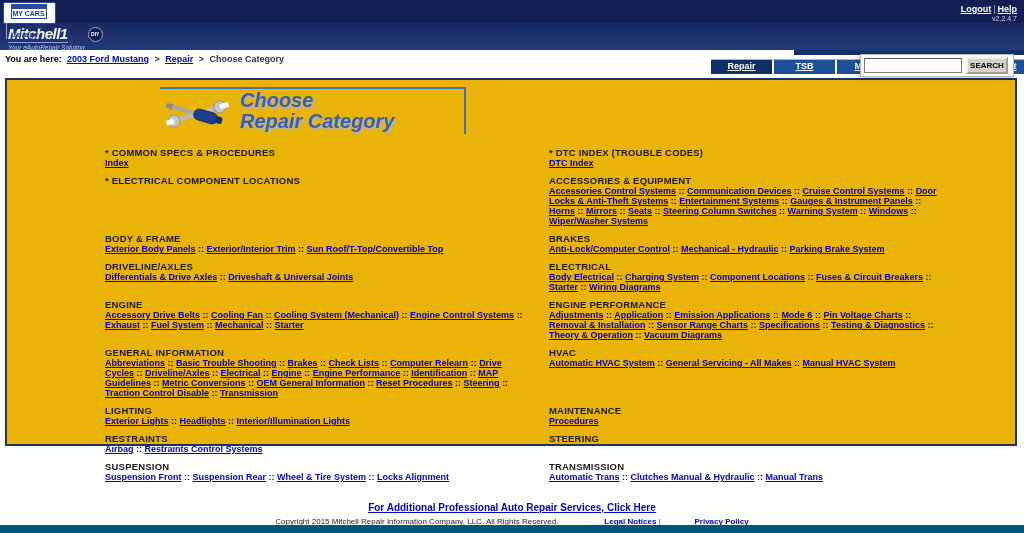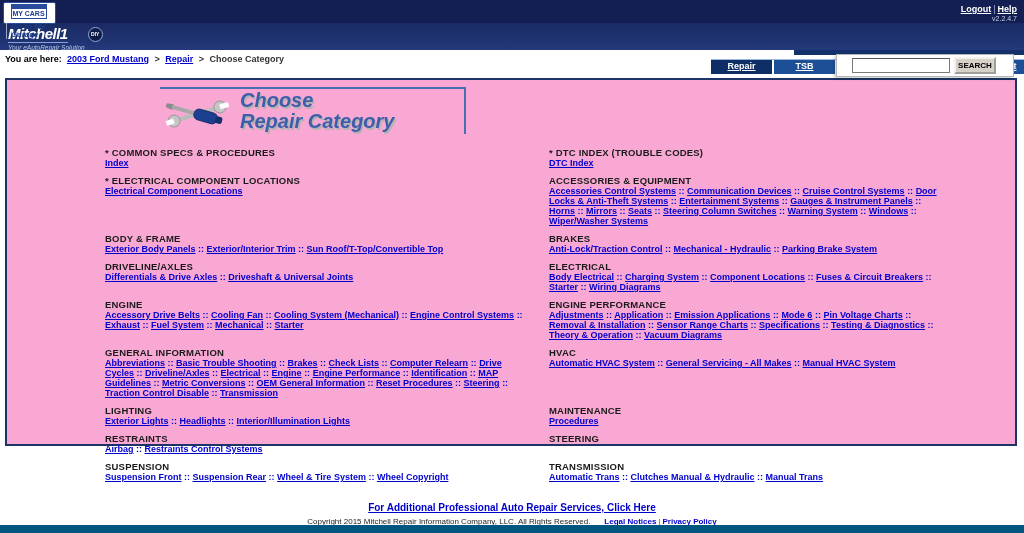--- a/index.html
+++ b/index.html
@@ -47,29 +47,29 @@
 
   
   .crumb-row{position:absolute;top:50px;left:0;width:100%;height:28px;background:#fff;}
   .breadcrumb{position:absolute;left:5px;top:4px;font-size:9px;font-weight:bold;color:#000;text-align:center;}
   .breadcrumb a{color:#0000cc;text-decoration:underline;}
   .breadcrumb .crumb-sep{margin:0 3px;color:#333;}
   .breadcrumb .crumb-current{color:#333;}
 
   .search-panel{position:absolute;right:10px;top:54px;width:146px;height:21px;background:#fff;
                 border:1px solid #b5b5b5;box-shadow:-2px 2px 3px rgba(0,0,0,0.18);
-                display:flex;align-items:center;padding:0 15px;gap:4px;z-index:6;}
+                display:flex;align-items:center;padding:0 3px;gap:4px;z-index:6;}
   .search-input{width:92px;height:13px;border:1px solid #7a7a7a;border-top-color:#555;
                 font-size:9px;padding:0 2px;}
   .search-btn{width:42px;height:17px;background:#d6d2ca;border:2px outset #f4f2ee;
               font-size:8px;font-weight:bold;color:#000;font-family:"Liberation Sans",sans-serif;
               padding:0;line-height:12px;}
 
   
-  .main-panel{position:absolute;left:5px;top:78px;width:1012px;height:368px;background:#f9a8d4;
+  .main-panel{position:absolute;left:5px;top:78px;width:1012px;height:368px;background:#eab308;
               border:2px solid #1c3566;box-sizing:border-box;}
   .page-header{position:absolute;left:153px;top:7px;width:304px;height:45px;
                border-top:2px solid #4a6db3;border-right:2px solid #4a6db3;}
   .tools-icon{position:absolute;left:2px;top:2px;}
   .page-title{position:absolute;left:80px;top:1px;font-size:20px;font-weight:bold;
               font-style:italic;color:#3d5fa9;line-height:21px;
               text-shadow:1.5px 1.5px 0 #b3b3b3;white-space:nowrap;}
 
   .cat-grid{position:absolute;left:98px;top:67px;display:grid;
             grid-template-columns:422px 398px;column-gap:22px;row-gap:7px;}
@@ -79,21 +79,21 @@
   .cat-links{font-size:9px;font-weight:bold;line-height:10px;color:#0000cc;}
   .cat-links a{color:#0000cc;text-decoration:underline;}
   .cat-links .sep{color:#0000cc;text-decoration:none;}
 
   
   .footer{position:absolute;left:0;top:494px;width:100%;height:39px;background:#fff;
           text-align:center;}
   .promo-line{margin-top:3px;}
   .promo-line a{font-size:10px;font-weight:bold;color:#0000cc;text-decoration:underline;}
   .copyright{font-size:8px;color:#222;margin-top:2px;}
-  .copyright a{color:#0000cc;text-decoration:underline;font-weight:bold;}
+  .copyright a{color:#0000cc;text-decoration:underline;font-weight:bold;margin-left:32px;}
   .copyright .foot-sep{margin:0 2px;color:#555;}
   .copy-gap{display:inline-block;width:14px;}
   .top-line{margin-top:1px;}
   .bottom-bar{position:absolute;left:0;bottom:0;width:100%;height:8px;background:#00567e;}
 </style>
 </head>
 <body>
 
 <div class="screen">
 
@@ -176,33 +176,32 @@
         <div class="cat-cell">
           <div class="cat-heading">* COMMON SPECS &amp; PROCEDURES</div>
           <div class="cat-links"><a>Index</a></div>
         </div>
         <div class="cat-cell">
           <div class="cat-heading">* DTC INDEX (TROUBLE CODES)</div>
           <div class="cat-links"><a>DTC Index</a></div>
         </div>
         <div class="cat-cell">
           <div class="cat-heading">* ELECTRICAL COMPONENT LOCATIONS</div>
-          <div class="cat-links"><a>Electrical Component Locations</a></div>
         </div>
         <div class="cat-cell">
           <div class="cat-heading">ACCESSORIES &amp; EQUIPMENT</div>
           <div class="cat-links"><a>Accessories Control Systems</a><span class="sep"> :: </span><a>Communication Devices</a><span class="sep"> :: </span><a>Cruise Control Systems</a><span class="sep"> :: </span><a>Door Locks &amp; Anti-Theft Systems</a><span class="sep"> :: </span><a>Entertainment Systems</a><span class="sep"> :: </span><a>Gauges &amp; Instrument Panels</a><span class="sep"> :: </span><a>Horns</a><span class="sep"> :: </span><a>Mirrors</a><span class="sep"> :: </span><a>Seats</a><span class="sep"> :: </span><a>Steering Column Switches</a><span class="sep"> :: </span><a>Warning System</a><span class="sep"> :: </span><a>Windows</a><span class="sep"> :: </span><a>Wiper/Washer Systems</a></div>
         </div>
         <div class="cat-cell">
           <div class="cat-heading">BODY &amp; FRAME</div>
           <div class="cat-links"><a>Exterior Body Panels</a><span class="sep"> :: </span><a>Exterior/Interior Trim</a><span class="sep"> :: </span><a>Sun Roof/T-Top/Convertible Top</a></div>
         </div>
         <div class="cat-cell">
           <div class="cat-heading">BRAKES</div>
-          <div class="cat-links"><a>Anti-Lock/Traction Control</a><span class="sep"> :: </span><a>Mechanical - Hydraulic</a><span class="sep"> :: </span><a>Parking Brake System</a></div>
+          <div class="cat-links"><a>Anti-Lock/Computer Control</a><span class="sep"> :: </span><a>Mechanical - Hydraulic</a><span class="sep"> :: </span><a>Parking Brake System</a></div>
         </div>
         <div class="cat-cell">
           <div class="cat-heading">DRIVELINE/AXLES</div>
           <div class="cat-links"><a>Differentials &amp; Drive Axles</a><span class="sep"> :: </span><a>Driveshaft &amp; Universal Joints</a></div>
         </div>
         <div class="cat-cell">
           <div class="cat-heading">ELECTRICAL</div>
           <div class="cat-links"><a>Body Electrical</a><span class="sep"> :: </span><a>Charging System</a><span class="sep"> :: </span><a>Component Locations</a><span class="sep"> :: </span><a>Fuses &amp; Circuit Breakers</a><span class="sep"> :: </span><a>Starter</a><span class="sep"> :: </span><a>Wiring Diagrams</a></div>
         </div>
         <div class="cat-cell">
@@ -231,21 +230,21 @@
         </div>
         <div class="cat-cell">
           <div class="cat-heading">RESTRAINTS</div>
           <div class="cat-links"><a>Airbag</a><span class="sep"> :: </span><a>Restraints Control Systems</a></div>
         </div>
         <div class="cat-cell">
           <div class="cat-heading">STEERING</div>
         </div>
         <div class="cat-cell">
           <div class="cat-heading">SUSPENSION</div>
-          <div class="cat-links"><a>Suspension Front</a><span class="sep"> :: </span><a>Suspension Rear</a><span class="sep"> :: </span><a>Wheel &amp; Tire System</a><span class="sep"> :: </span><a>Wheel Copyright</a></div>
+          <div class="cat-links"><a>Suspension Front</a><span class="sep"> :: </span><a>Suspension Rear</a><span class="sep"> :: </span><a>Wheel &amp; Tire System</a><span class="sep"> :: </span><a>Locks Alignment</a></div>
         </div>
         <div class="cat-cell">
           <div class="cat-heading">TRANSMISSION</div>
           <div class="cat-links"><a>Automatic Trans</a><span class="sep"> :: </span><a>Clutches Manual &amp; Hydraulic</a><span class="sep"> :: </span><a>Manual Trans</a></div>
         </div>
         <div class="cat-cell"></div>
       </div>
   </div>
 
   <div class="footer">

